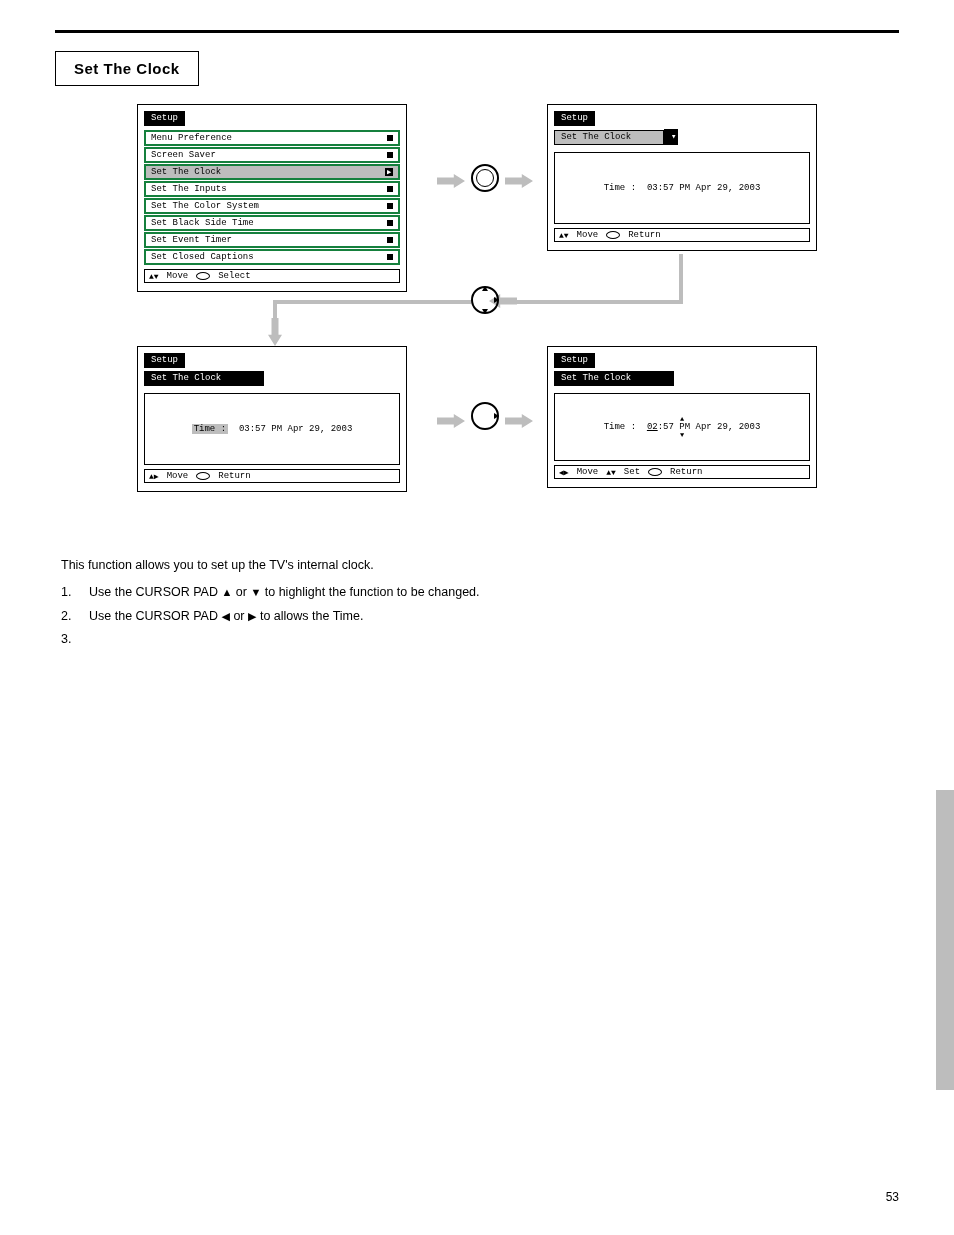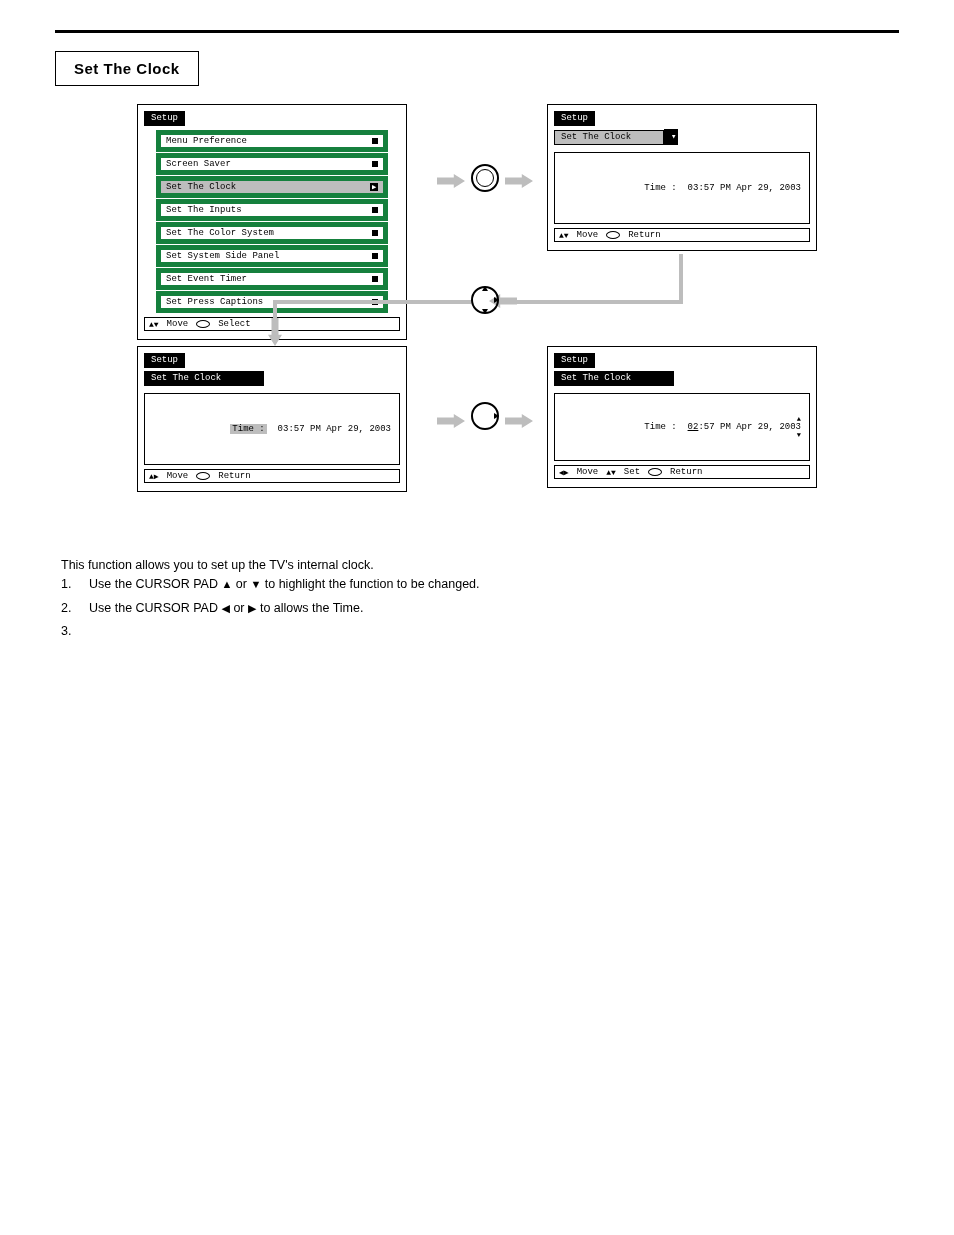--- a/index.html
+++ b/index.html
@@ -11,30 +11,30 @@
     font-weight: 700; font-size: 15px; letter-spacing: .5px;
   }
   .diagram-area { position: relative; width: 840px; height: 430px; margin: 18px auto 0 auto; }
 
   .osd { position: absolute; width: 270px; border: 1px solid #000; background: #fff; }
   .osd .body { padding: 6px 6px 8px 6px; font-family: 'Courier New', monospace; font-size: 9px; }
   .tab { display:inline-block; background:#000; color:#fff; padding:1px 6px 2px 6px; font-size:9px; font-family:'Courier New',monospace; margin-bottom:3px; border:1px solid #000; }
   .sub { display:inline-block; padding:1px 6px 2px 6px; font-size:9px; font-family:'Courier New',monospace; margin-bottom:3px; border:1px solid #000; color:#000; }
   .sub.gray { background:#bdbdbd; }
   .menu-item {
-    border:5px solid #15803d; padding:1px 5px; font-size:9px; font-family:'Courier New',monospace;
-    margin:1px 12px; display:flex; justify-content:space-between; align-items:center;
+    border:2px solid #15803d; padding:1px 5px; font-size:9px; font-family:'Courier New',monospace;
+    margin:1px 0; display:flex; justify-content:space-between; align-items:center;
   }
   .menu-item.sel { background:#bdbdbd; }
   .menu-item .tick { width:6px; height:6px; background:#000; display:inline-block; }
   .menu-item .arrow { font-size:7px; background:#000; color:#fff; width:8px; height:8px; display:inline-flex; align-items:center; justify-content:center;}
   .help-bar { border:1px solid #000; padding:1px 4px; font-size:9px; font-family:'Courier New',monospace; display:flex; gap:8px; align-items:center; margin-top:4px;}
   .help-sym { font-size:8px; }
   .oval { display:inline-block; width:14px; height:8px; border:1px solid #000; border-radius:50%; vertical-align:middle;}
-  .time-box { border:1px solid #000; padding:30px 8px; margin-top:4px; text-align:right; font-size:9px;}
+  .time-box { border:1px solid #000; padding:30px 8px; margin-top:4px; text-align:center; font-size:9px;}
   .time-label { display:inline-block; padding:0 2px; }
   .time-label.hl { background:#bdbdbd; }
   .tiny-arrow-v { line-height:6px; font-size:7px; }
   .fat-arrow-r {
     position:absolute; width:28px; height:14px;
     background:#bdbdbd; clip-path: polygon(0 25%, 60% 25%, 60% 0, 100% 50%, 60% 100%, 60% 75%, 0 75%);
   }
   .fat-arrow-l {
     position:absolute; width:28px; height:14px;
     background:#bdbdbd; clip-path: polygon(100% 25%, 40% 25%, 40% 0, 0 50%, 40% 100%, 40% 75%, 100% 75%);
@@ -88,29 +88,29 @@
           </div>
         <div class="menu-item">
             <span>Set The Inputs</span>
             <span class="tick"></span>
           </div>
         <div class="menu-item">
             <span>Set The Color System</span>
             <span class="tick"></span>
           </div>
         <div class="menu-item">
-            <span>Set System Side Panel</span>
+            <span>Set Black Side Time</span>
             <span class="tick"></span>
           </div>
         <div class="menu-item">
             <span>Set Event Timer</span>
             <span class="tick"></span>
           </div>
         <div class="menu-item">
-            <span>Set Press Captions</span>
+            <span>Set Closed Captions</span>
             <span class="tick"></span>
           </div>
         <div class="help-bar">
           <span class="help-sym">▲▼</span>
             <span>Move</span>
           <span class="oval"></span>
             <span>Select</span>
         </div>
       </div>
     </div>
@@ -185,31 +185,32 @@
 
     <div class="fat-arrow-r" style="left:380px; top:310px;"></div>
     <div class="ring" style="left:414px; top:298px;">
       <span class="pip rt"></span>
     </div>
     <div class="fat-arrow-r" style="left:448px; top:310px;"></div>
 
   </div>
 
   <div class="instructions">
-    <div style="">This function allows you to set up the TV's internal clock.</div>
+    <div style="margin-bottom:8px;">This function allows you to set up the TV's internal clock.</div>
     <div class="row">
       <span class="num">1.</span>
       <span>
         <span>Use the CURSOR PAD </span><span class="tri">▲</span><span> or </span><span class="tri">▼</span><span> to highlight the function to be changed.</span>
       </span>
     </div>
     <div class="row">
       <span class="num">2.</span>
       <span>
         <span>Use the CURSOR PAD </span><span class="tri">◀</span><span> or </span><span class="tri">▶</span><span> to allows the Time.</span>
       </span>
     </div>
     <div class="row">
       <span class="num">3.</span>
     </div>
   </div>
 
+  <div class="page-footer">53</div>
 </div>
 
 </body></html>

